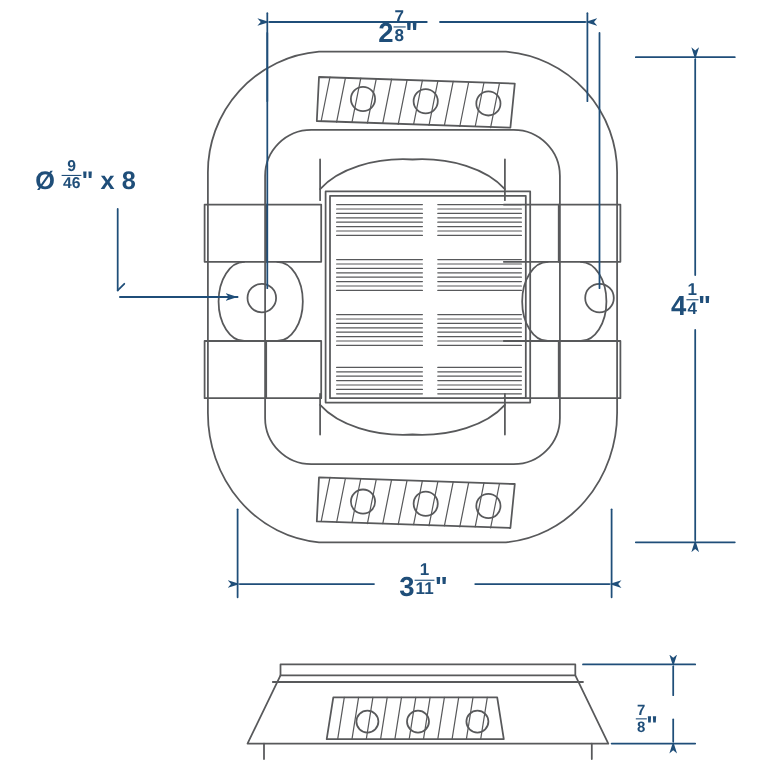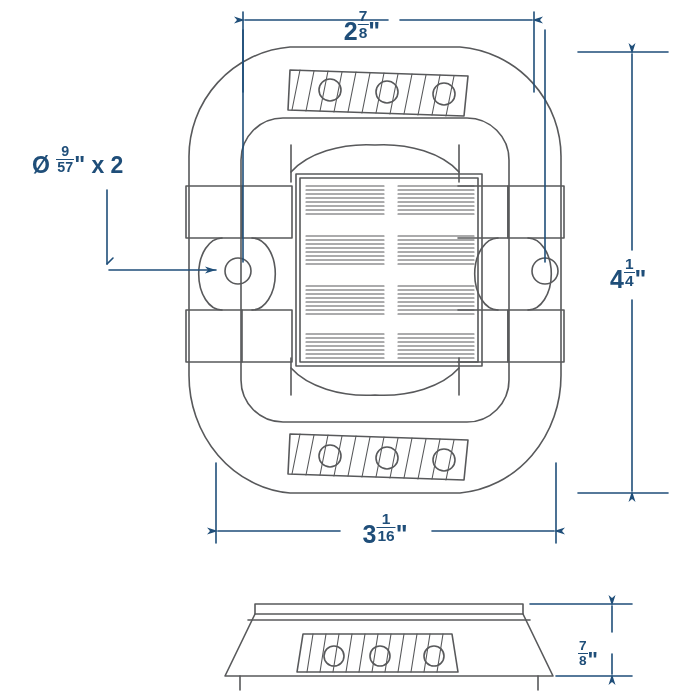--- a/index.html
+++ b/index.html
@@ -357,28 +357,28 @@
         <line x1="545" y1="30" x2="545" y2="262"></line>
       </g>
     </g>
   </svg>
 
   <div class="dimlabel" id="lbl-top">
     <span>2</span><span class="frac"><span class="num">7</span><span class="den">8</span></span><span>"</span>
   </div>
 
   <div class="dimlabel" id="lbl-bottom">
-    <span>3</span><span class="frac"><span class="num">1</span><span class="den">16</span></span><span>"</span>
+    <span>3</span><span class="frac"><span class="num">1</span><span class="den">11</span></span><span>"</span>
   </div>
 
   <div class="dimlabel" id="lbl-right">
     <span>4</span><span class="frac"><span class="num">1</span><span class="den">4</span></span><span>"</span>
   </div>
 
   <div class="dimlabel" id="lbl-thick">
     <span class="frac"><span class="num">7</span><span class="den">8</span></span><span>"</span>
   </div>
 
   <div class="dimlabel" id="lbl-hole">
-    <span>Ø</span>&nbsp;<span class="frac"><span class="num">9</span><span class="den">57</span></span><span>"</span>&nbsp;<span>x 2</span>
+    <span>Ø</span>&nbsp;<span class="frac"><span class="num">9</span><span class="den">46</span></span><span>"</span>&nbsp;<span>x 8</span>
   </div>
 
 </div>
 
 </body></html>

